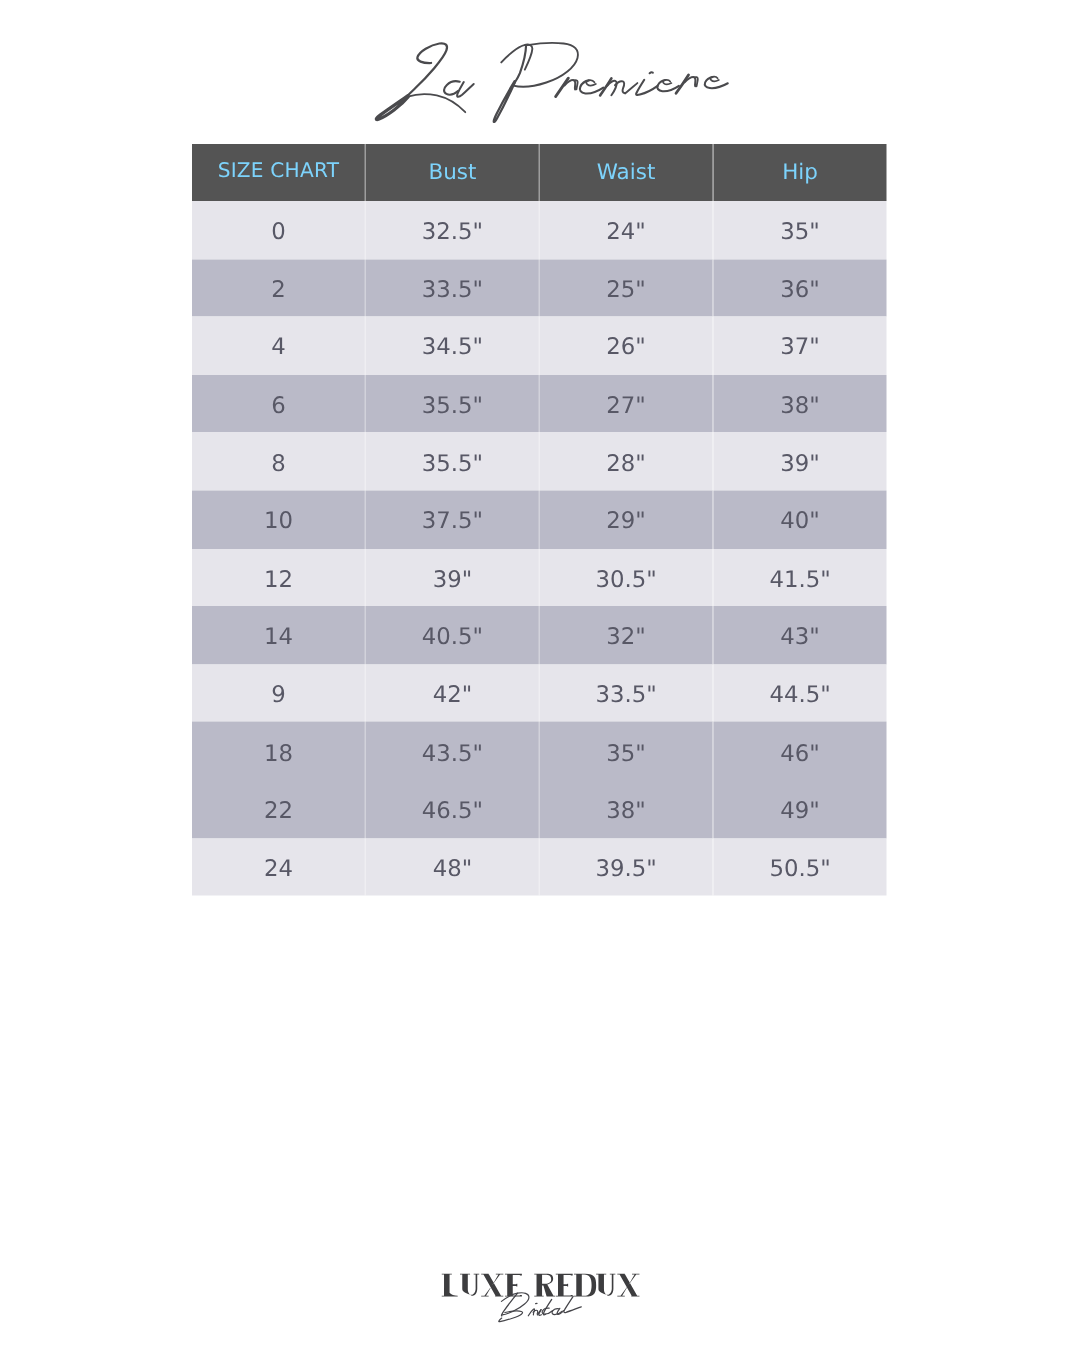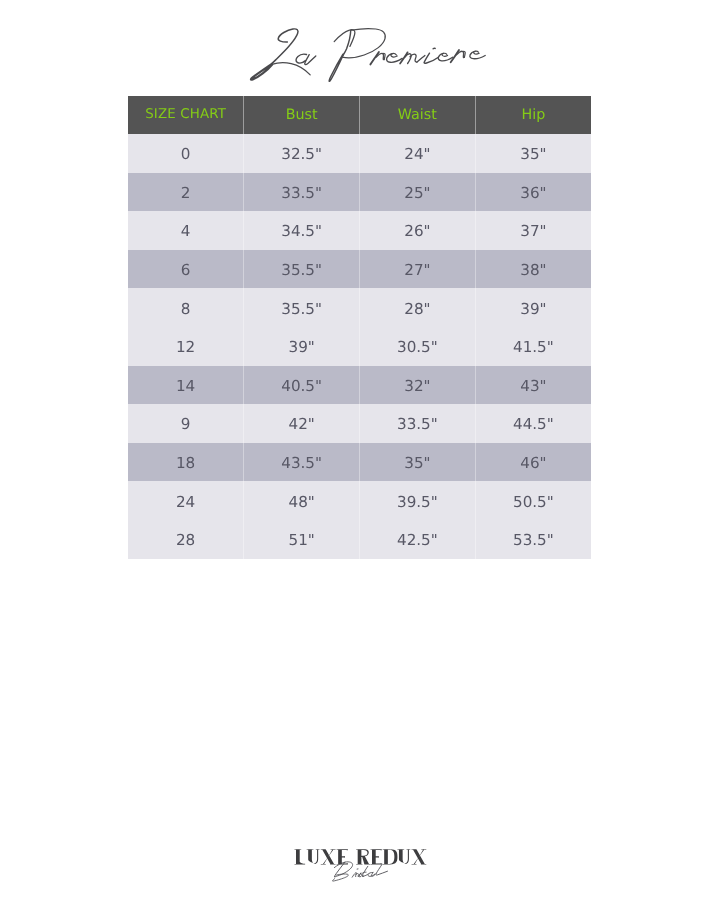--- a/index.html
+++ b/index.html
@@ -14,21 +14,21 @@
 
   
   .title-wrap{position:absolute;left:0;top:0;width:720px;height:96px;}
   .title-svg{position:absolute;left:244px;top:24px;}
 
   
   .chart{position:absolute;left:128px;top:96px;width:463px;border-collapse:collapse;
          table-layout:fixed;}
   .chart td,.chart th{padding:0;margin:0;}
   .chart thead th{
-    background:#545454;color:#84cc16;height:38px;line-height:16px;
+    background:#545454;color:#7dd3fc;height:38px;line-height:16px;
     font-weight:400;font-size:14.3px;letter-spacing:0px;
     border-right:1px solid #9d9d9d;
     vertical-align:middle;text-align:center;
   }
   .chart thead th > span{display:block;transform:translateZ(0);}
   .chart thead th.size-col{font-size:13.4px;letter-spacing:0.15px;}
   .chart thead th:last-child{border-right:none;}
   .chart tbody td{
     height:38.6px;font-size:15.2px;font-weight:400;color:#585866;
     text-align:center;vertical-align:middle;line-height:18px;
@@ -184,20 +184,34 @@
           <td>
             <span>35.5"</span>
           </td>
           <td>
             <span>28"</span>
           </td>
           <td>
             <span>39"</span>
           </td>
         </tr>
+        <tr class="dark">
+          <td>
+            <span>10</span>
+          </td>
+          <td>
+            <span>37.5"</span>
+          </td>
+          <td>
+            <span>29"</span>
+          </td>
+          <td>
+            <span>40"</span>
+          </td>
+        </tr>
         <tr class="light">
           <td>
             <span>12</span>
           </td>
           <td>
             <span>39"</span>
           </td>
           <td>
             <span>30.5"</span>
           </td>
@@ -240,46 +254,46 @@
           <td>
             <span>43.5"</span>
           </td>
           <td>
             <span>35"</span>
           </td>
           <td>
             <span>46"</span>
           </td>
         </tr>
+        <tr class="dark">
+          <td>
+            <span>22</span>
+          </td>
+          <td>
+            <span>46.5"</span>
+          </td>
+          <td>
+            <span>38"</span>
+          </td>
+          <td>
+            <span>49"</span>
+          </td>
+        </tr>
         <tr class="light">
           <td>
             <span>24</span>
           </td>
           <td>
             <span>48"</span>
           </td>
           <td>
             <span>39.5"</span>
           </td>
           <td>
             <span>50.5"</span>
-          </td>
-        </tr>
-        <tr class="light">
-          <td>
-            <span>28</span>
-          </td>
-          <td>
-            <span>51"</span>
-          </td>
-          <td>
-            <span>42.5"</span>
-          </td>
-          <td>
-            <span>53.5"</span>
           </td>
         </tr>
       </tbody>
   </table>
 
   <div class="logo">
     <svg class="logo-svg" width="160" height="60" viewBox="280 828 160 60" aria-label="LUXE REDUX Bridal">
       <title>LUXE REDUX</title>
       <g transform="translate(294.5,849.2) scale(0.217143,0.152)">
         <path fill="#3d3d3f" d="M0.00 0 H31.00 V3.20 H24.00 V83.00 C29.00 92.00 38.00 96.40 49.00 96.40 V100 H0.00 V96.80 H7.00 V3.20 H0.00 Z M56.00 0 H87.00 V3.20 H80.00 V68.00 C80.00 85.00 88.00 96.60 95.00 96.60 C101.00 96.60 109.00 86.00 109.00 66.00 V3.20 H115.00 V0 H98.00 V3.20 H104.00 V66.00 C104.00 82.00 96.00 92.40 93.00 92.40 C87.00 92.40 63.00 82.00 63.00 68.00 V3.20 H56.00 Z M128.00 3.20 H145.00 L182.00 96.80 H165.00 ZM179.00 3.20 H174.00 L136.00 96.80 H131.00 ZM121.00 0 H144.00 V3.20 H121.00 ZM166.00 0 H189.00 V3.20 H166.00 ZM121.00 96.80 H144.00 V100 H121.00 ZM164.00 96.80 H189.00 V100 H164.00 Z M194.00 0 H246.00 L246.00 7.20 L241.00 7.20 L239.00 5.20 H218.00 V46.00 H228.00 L230.00 44.00 L232.00 44.00 V56.00 L230.00 56.00 L228.00 54.00 H218.00 V94.80 H239.00 L241.00 92.80 L246.00 92.80 V100 H194.00 V96.80 H201.00 V3.20 H194.00 Z M284.00 0 H320.00 C338.00 0 342.00 8.00 342.00 23.00 C342.00 36.00 332.00 44.50 324.00 47.00 L343.00 96.80 H348.00 V100 H322.00 L312.00 51.00 H308.00 V96.80 H313.00 V100 H284.00 V96.80 H291.00 V3.20 H284.00 ZM308.00 4.60 V43.50 H317.00 C330.00 43.50 336.00 37.00 336.00 24.00 C336.00 11.00 330.00 4.60 317.00 4.60 Z M350.00 0 H402.00 L402.00 7.20 L397.00 7.20 L395.00 5.20 H374.00 V46.00 H384.00 L386.00 44.00 L388.00 44.00 V56.00 L386.00 56.00 L384.00 54.00 H374.00 V94.80 H395.00 L397.00 92.80 L402.00 92.80 V100 H350.00 V96.80 H357.00 V3.20 H350.00 Z M406.00 0 H440.00 C470.00 0 474.00 18.00 474.00 50.00 C474.00 82.00 470.00 100 440.00 100 H406.00 V96.80 H413.00 V3.20 H406.00 ZM430.00 3.20 V96.80 H437.00 C454.00 96.80 460.00 80.00 460.00 50.00 C460.00 20.00 454.00 3.20 437.00 3.20 Z M474.00 0 H505.00 V3.20 H498.00 V68.00 C498.00 85.00 506.00 96.60 513.00 96.60 C519.00 96.60 527.00 86.00 527.00 66.00 V3.20 H533.00 V0 H516.00 V3.20 H522.00 V66.00 C522.00 82.00 514.00 92.40 511.00 92.40 C505.00 92.40 481.00 82.00 481.00 68.00 V3.20 H474.00 Z M546.00 3.20 H563.00 L600.00 96.80 H583.00 ZM597.00 3.20 H592.00 L554.00 96.80 H549.00 ZM539.00 0 H562.00 V3.20 H539.00 ZM584.00 0 H607.00 V3.20 H584.00 ZM539.00 96.80 H562.00 V100 H539.00 ZM582.00 96.80 H607.00 V100 H582.00 Z"></path>

